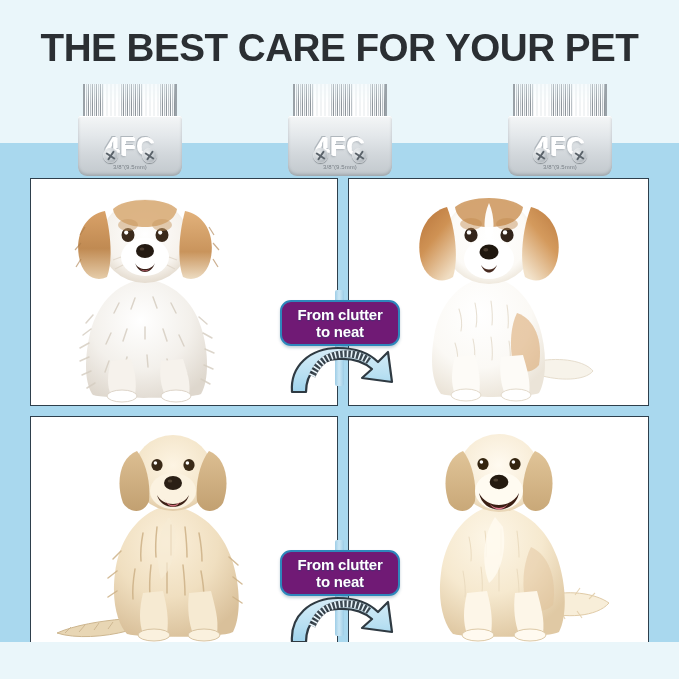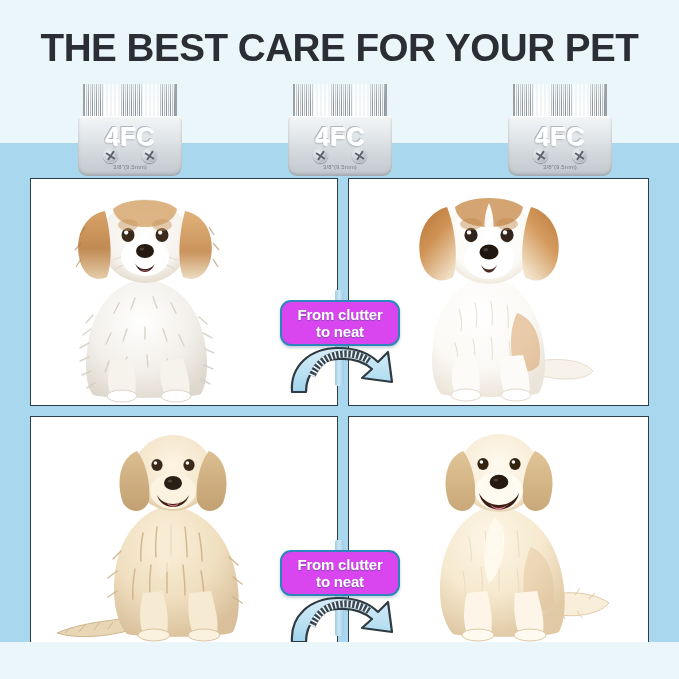--- a/index.html
+++ b/index.html
@@ -42,21 +42,21 @@
     border-left:2px solid #9aa2a8;border-right:2px solid #9aa2a8;
     box-sizing:border-box;
   }
   .blade .body{
     position:absolute;left:0;top:32px;width:104px;height:60px;
     border-radius:3px 3px 9px 9px;
     background:linear-gradient(to bottom,#f4f6f7 0%,#e3e7ea 34%,#d3d8dc 62%,#c2c8cd 100%);
     box-shadow:inset 0 1px 0 #ffffff, inset 0 -2px 3px rgba(120,130,138,.45);
   }
   .blade .code{
-    position:absolute;left:0;top:38px;width:104px;text-align:center;
+    position:absolute;left:0;top:48px;width:104px;text-align:center;
     font-size:25px;font-weight:bold;letter-spacing:1px;
     color:#ffffff;
     text-shadow:-1px -1px 0 #b0b7bd, 1px 1px 0 #ffffff, 0 2px 2px rgba(130,140,148,.5);
     font-family:"Liberation Sans",sans-serif;
   }
   .blade .screw{
     position:absolute;top:64px;width:15px;height:15px;border-radius:50%;
     background:radial-gradient(circle at 36% 32%,#f2f4f5 0%,#c6ccd1 48%,#8c939a 100%);
     box-shadow:0 1px 1px rgba(90,98,105,.6), inset 0 0 2px rgba(255,255,255,.9);
   }
@@ -85,21 +85,21 @@
 
   
   .convert{position:absolute;width:120px;height:108px;z-index:7;}
   .convert .stem{
     position:absolute;left:55px;top:0;width:9px;height:96px;
     background:linear-gradient(to right,#9ecde6,#cbe7f5 45%,#9ecde6);
     border-radius:2px;
   }
   .badge{
     position:absolute;left:0;top:10px;width:120px;height:46px;
-    background:#d946ef;border:2px solid #2e87bb;border-radius:11px;
+    background:#701a75;border:2px solid #2e87bb;border-radius:11px;
     box-sizing:border-box;
     display:flex;align-items:center;justify-content:center;
     box-shadow:0 2px 3px rgba(40,90,120,.28);
   }
   .badge .txt{
     color:#ffffff;font-size:15px;font-weight:bold;line-height:17px;
     text-align:center;letter-spacing:-0.2px;
     font-family:"Liberation Sans",sans-serif;
     text-shadow:0 1px 1px rgba(25,80,115,.45);
     white-space:pre-line;

